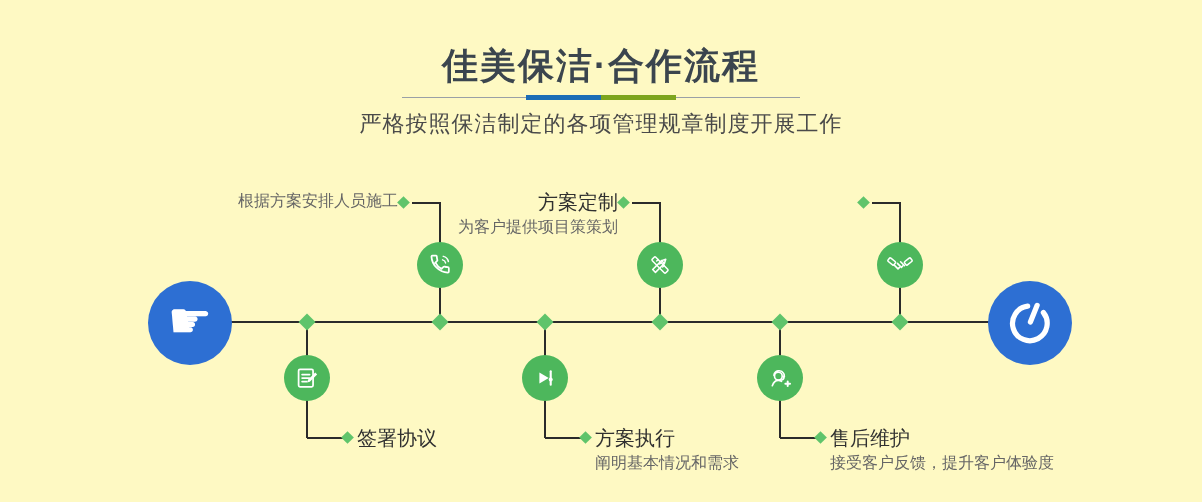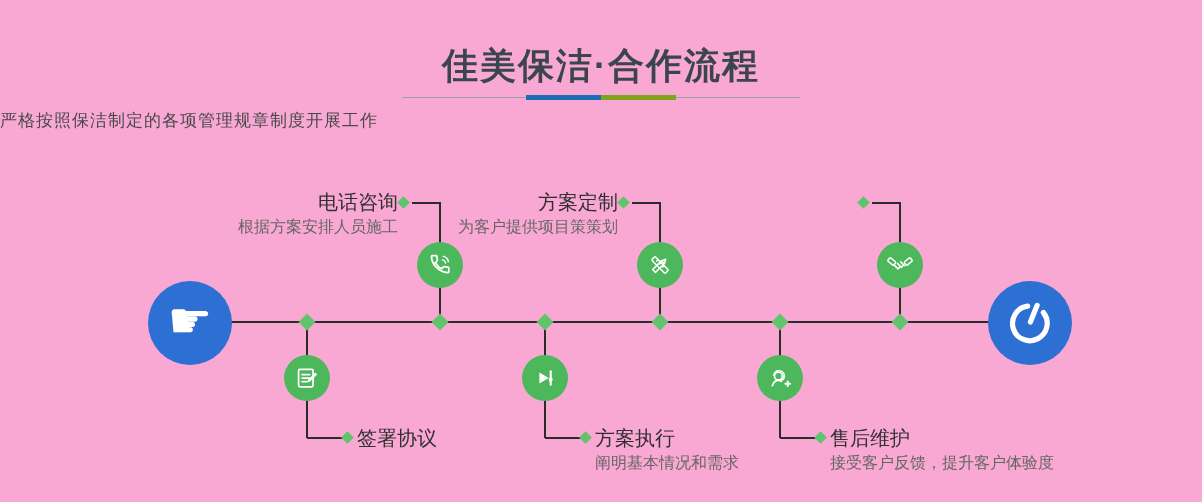--- a/index.html
+++ b/index.html
@@ -1,35 +1,35 @@
 <!DOCTYPE html>
 <html style="--accent-blue: #1c6db6; --accent-green: #7da51e; --node-green: #4db75c; --diamond-green: #5fc46b; --endpoint-blue: #2d6fd3; --line-dark: #2b2b2b; --title-dark: #3b454e;"><head>
 <meta charset="utf-8">
 <style>
   html,body { margin:0; padding:0; background:#ffffff; }
   body { font-family:"Liberation Sans","DejaVu Sans",sans-serif; }
   #canvas {
-    position:relative; width:1202px; height:502px; background:#f9a8d4;
+    position:relative; width:1202px; height:502px; background:#fef9c3;
     overflow:hidden; margin:0 auto;
   }
 
   
   .page-title {
     position:absolute; top:42px; left:0; width:100%;
     text-align:center; font-size:36px; font-weight:bold;
     color:var(--title-dark,#3b454e); letter-spacing:2px;
   }
   .divider { position:absolute; top:95px; left:calc(50% - 199px); width:398px; height:6px; }
   .divider .base-line { position:absolute; top:2px; left:0; width:100%; height:1px; background:#9aa0a6; }
   .divider .seg { position:absolute; top:0; height:5px; width:75px; }
   .divider .seg.blue  { left:calc(50% - 75px); background:var(--accent-blue,#1c6db6); }
   .divider .seg.green { left:50%; background:var(--accent-green,#7da51e); }
   .page-subtitle {
     position:absolute; top:109px; left:0; width:100%;
-    text-align:left; font-size:17px; color:#4a4a4a; letter-spacing:1px;
+    text-align:center; font-size:22px; color:#4a4a4a; letter-spacing:1px;
   }
 
   
   .main-line { position:absolute; top:321px; left:190px; width:840px; height:2px; background:var(--line-dark,#2b2b2b); z-index:1; }
 
   .endpoint {
     position:absolute; top:281px; width:84px; height:84px; border-radius:50%;
     background:var(--endpoint-blue,#2d6fd3); z-index:5;
     display:flex; align-items:center; justify-content:center;
   }
@@ -87,21 +87,20 @@
     <div class="mini-diamond"></div>
     <div class="node-diamond"></div>
     <div class="icon-circle">
       <svg viewBox="0 0 24 24" fill="none" stroke="#fff" stroke-width="1.5" stroke-linecap="round" stroke-linejoin="round">
         <path d="M8.2 10.2c1.1 2.2 2.9 4 5.1 5.1l1.7-1.7c.2-.2.55-.3.83-.2.9.3 1.9.47 2.9.47.46 0 .84.38.84.84v2.9c0 .46-.38.84-.84.84C11.5 18.5 5 12 4.7 4.8c0-.46.38-.84.84-.84h2.9c.46 0 .84.38.84.84 0 1 .16 2 .46 2.9.1.28.03.63-.2.83l-1.7 1.7z"></path>
         <path d="M14.2 7.6c1.3.3 2.3 1.3 2.6 2.6" stroke-width="1.3"></path>
         <path d="M14.8 4.6c2.2.5 3.9 2.2 4.4 4.4" stroke-width="1.3"></path>
       </svg>
     </div>
     <div class="step-text">
-      <div class="step-title">电话咨询</div>
       <div class="step-desc">根据方案安排人员施工</div>
     </div>
   </div>
 
   <div class="step top" style="--x:660px">
     <div class="v-line"></div>
     <div class="h-line"></div>
     <div class="mini-diamond"></div>
     <div class="node-diamond"></div>
     <div class="icon-circle">

